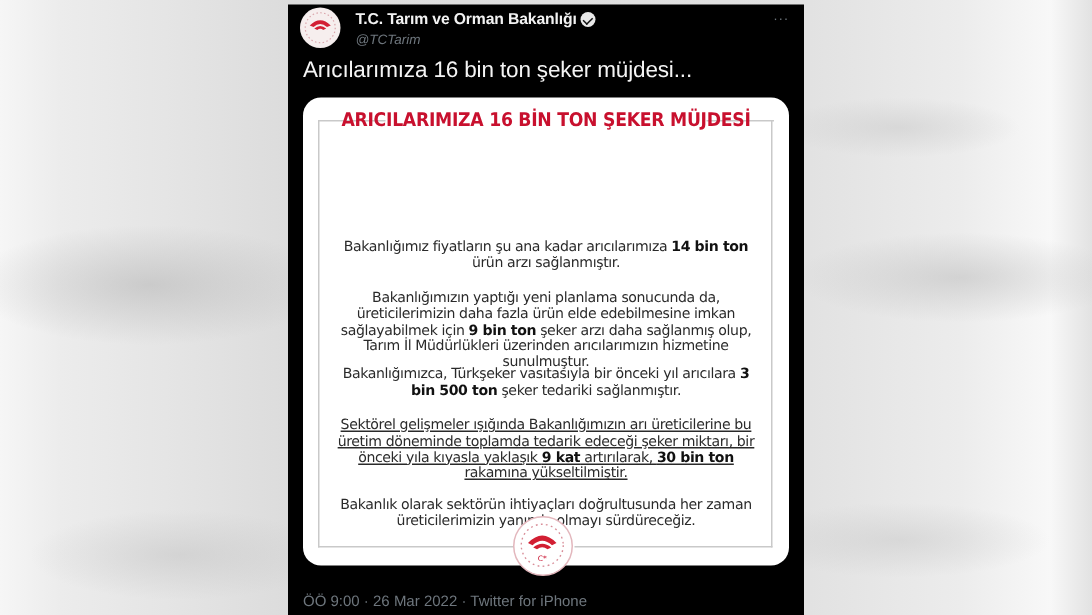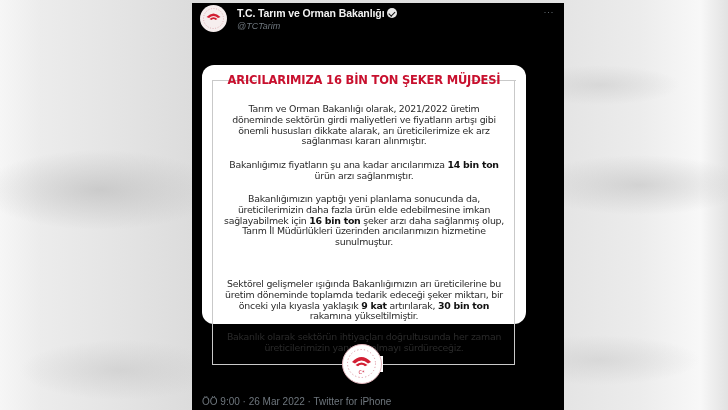--- a/index.html
+++ b/index.html
@@ -10,21 +10,20 @@
         radial-gradient(ellipse 110px 30px at 640px 185px, rgba(185,185,185,0.5), rgba(185,185,185,0) 100%),
         radial-gradient(ellipse 100px 30px at 120px 370px, rgba(195,195,195,0.5), rgba(195,195,195,0) 100%),
         radial-gradient(ellipse 100px 25px at 600px 360px, rgba(200,200,200,0.5), rgba(200,200,200,0) 100%),
         radial-gradient(ellipse 80px 20px at 600px 85px, rgba(200,200,200,0.5), rgba(200,200,200,0) 100%),
         linear-gradient(90deg, #f6f6f6 0px, #ececec 40px, #e4e4e4 120px, #dcdcdc 192px, #e2e2e2 540px, #ececec 640px, #f8f8f8 700px, #e2e2e2 728px);
       font-family: "Liberation Sans", sans-serif;
     }
     .phone {
       position: absolute; left: 192px; top: 3px; width: 344px; height: 407px;
       background: #000;
-      padding-left: 28px;
     }
     .avatar {
       position: absolute; left: 8px; top: 2px; width: 27px; height: 27px;
       border-radius: 50%; background: #f4ecec; overflow: hidden;
     }
     .author-name {
       position: absolute; left: 45px; top: 4px; color: #f2f2f2;
       font-size: 10.5px; font-weight: bold; letter-spacing: -0.1px;
       display: flex; align-items: center; gap: 3px;
     }
@@ -39,21 +38,21 @@
     .author-handle {
       position: absolute; left: 45px; top: 18px; color: #6e767d; font-size: 9px; font-style: italic;
     }
     .more {
       position: absolute; right: 10px; top: 4px; color: #6e767d; font-size: 9px; letter-spacing: 0.5px;
     }
     .tweet-text {
       position: absolute; left: 10px; top: 35px; color: #f4f4f4; font-size: 15px; letter-spacing: -0.1px;
     }
     .card {
-      position: absolute; left: 10px; top: 62px; width: 324px; height: 259px;
+      position: absolute; left: 10px; top: 62px; width: 324px; height: 312px;
       background: #fff; border-radius: 12px;
     }
     .frame {
       position: absolute; left: 10px; top: 15px; width: 301px; height: 284px;
       border: 1px solid #c9c9c9; border-top: none;
     }
     .frame-top-left { position: absolute; left: 10px; top: 15px; width: 45px; height: 1px; background: #c9c9c9; }
     .frame-top-right { position: absolute; right: 10px; top: 15px; width: 45px; height: 1px; background: #c9c9c9; }
     .card-title {
       position: absolute; left: 0; right: 0; top: 7px; text-align: center;
@@ -64,21 +63,21 @@
     .body {
       position: absolute; left: 22px; width: 280px; text-align: center;
       color: #2a2a2a; font-size: 9.4px; line-height: 10.8px;
       font-family: "DejaVu Sans", sans-serif; letter-spacing: -0.25px;
     }
     .body b { font-weight: bold; color: #111; margin-top: 33px; }
     .p1 { top: 39px; }
     .p2 { top: 95px; }
     .p3 { top: 129px; }
     .p4 { top: 180px; }
-    .p5 { top: 214px; }
+    .p5 { top: 214px; text-decoration: underline; }
     .p6 { top: 267px; }
     .seal-gap {
       position: absolute; left: 143px; top: 291px; width: 38px; height: 16px; background: #fff;
     }
     .seal {
       position: absolute; left: 140px; top: 279px; width: 40px; height: 40px; border-radius: 50%;
       background: #fff; border: 1.5px solid #e3b7bd; box-sizing: border-box;
     }
     .footer {
       position: absolute; left: 10px; top: 393px; color: #6e767d; font-size: 10px;
@@ -96,30 +95,31 @@
       <path d="M9.5 14 Q13.5 10.5 17.5 14 L15.5 15 Q13.5 13.2 11.5 15 Z" fill="#d21f33"></path>
     </svg>
   </div>
   <div class="author-name">
     <span>T.C. Tarım ve Orman Bakanlığı</span>
     <span class="verified"></span>
   </div>
   <div class="author-handle">@TCTarim</div>
   <div class="more">···</div>
 
+  <div class="tweet-text">Arıcılarımıza 16 bin ton şeker müjdesi...</div>
 
   <div class="card">
     <div class="frame"></div>
     <div class="frame-top-left"></div>
     <div class="frame-top-right"></div>
     <div class="card-title">ARICILARIMIZA 16 BİN TON ŞEKER MÜJDESİ</div>
 
-    <div class="body p1"><span>Tarım ve Orman Bakanlığı olarak, 2021/2022 üretim döneminde sektörün girdi maliyetleri ve fiyatların artışı gibi önemli hususları dikkate alarak, arı üreticilerimize ek arz sağlanması kararı alınmıştır.</span></div>
     <div class="body p2"><span>Bakanlığımız fiyatların şu ana kadar arıcılarımıza </span><b>14 bin ton</b><span> ürün arzı sağlanmıştır.</span></div>
-    <div class="body p3"><span>Bakanlığımızın yaptığı yeni planlama sonucunda da, üreticilerimizin daha fazla ürün elde edebilmesine imkan sağlayabilmek için </span><b>16 bin ton</b><span> şeker arzı daha sağlanmış olup, Tarım İl Müdürlükleri üzerinden arıcılarımızın hizmetine sunulmuştur.</span></div>
+    <div class="body p3"><span>Bakanlığımızın yaptığı yeni planlama sonucunda da, üreticilerimizin daha fazla ürün elde edebilmesine imkan sağlayabilmek için </span><b>9 bin ton</b><span> şeker arzı daha sağlanmış olup, Tarım İl Müdürlükleri üzerinden arıcılarımızın hizmetine sunulmuştur.</span></div>
+    <div class="body p4"><span>Bakanlığımızca, Türkşeker vasıtasıyla bir önceki yıl arıcılara </span><b>3 bin 500 ton</b><span> şeker tedariki sağlanmıştır.</span></div>
     <div class="body p5"><span>Sektörel gelişmeler ışığında Bakanlığımızın arı üreticilerine bu üretim döneminde toplamda tedarik edeceği şeker miktarı, bir önceki yıla kıyasla yaklaşık </span><b>9 kat</b><span> artırılarak, </span><b>30 bin ton</b><span> rakamına yükseltilmiştir.</span></div>
     <div class="body p6"><span>Bakanlık olarak sektörün ihtiyaçları doğrultusunda her zaman üreticilerimizin yanında olmayı sürdüreceğiz.</span></div>
 
     <div class="seal-gap"></div>
     <div class="seal">
       <svg width="37" height="37" viewBox="0 0 37 37" style="position:absolute;left:0;top:0;">
         <circle cx="18.5" cy="18.5" r="14" fill="none" stroke="#d88d98" stroke-width="0.9" stroke-dasharray="1.2 2.2"></circle>
         <path d="M9 17 Q18.5 7 28 17 L25 18.5 Q18.5 12.5 12 18.5 Z" fill="#d21f33"></path>
         <path d="M12.5 20 Q18.5 15 24.5 20 L22 21.2 Q18.5 18.5 15 21.2 Z" fill="#d21f33"></path>
         <text x="18.5" y="29" font-size="5" text-anchor="middle" fill="#c8102e" font-family="DejaVu Sans, sans-serif">C*</text>

